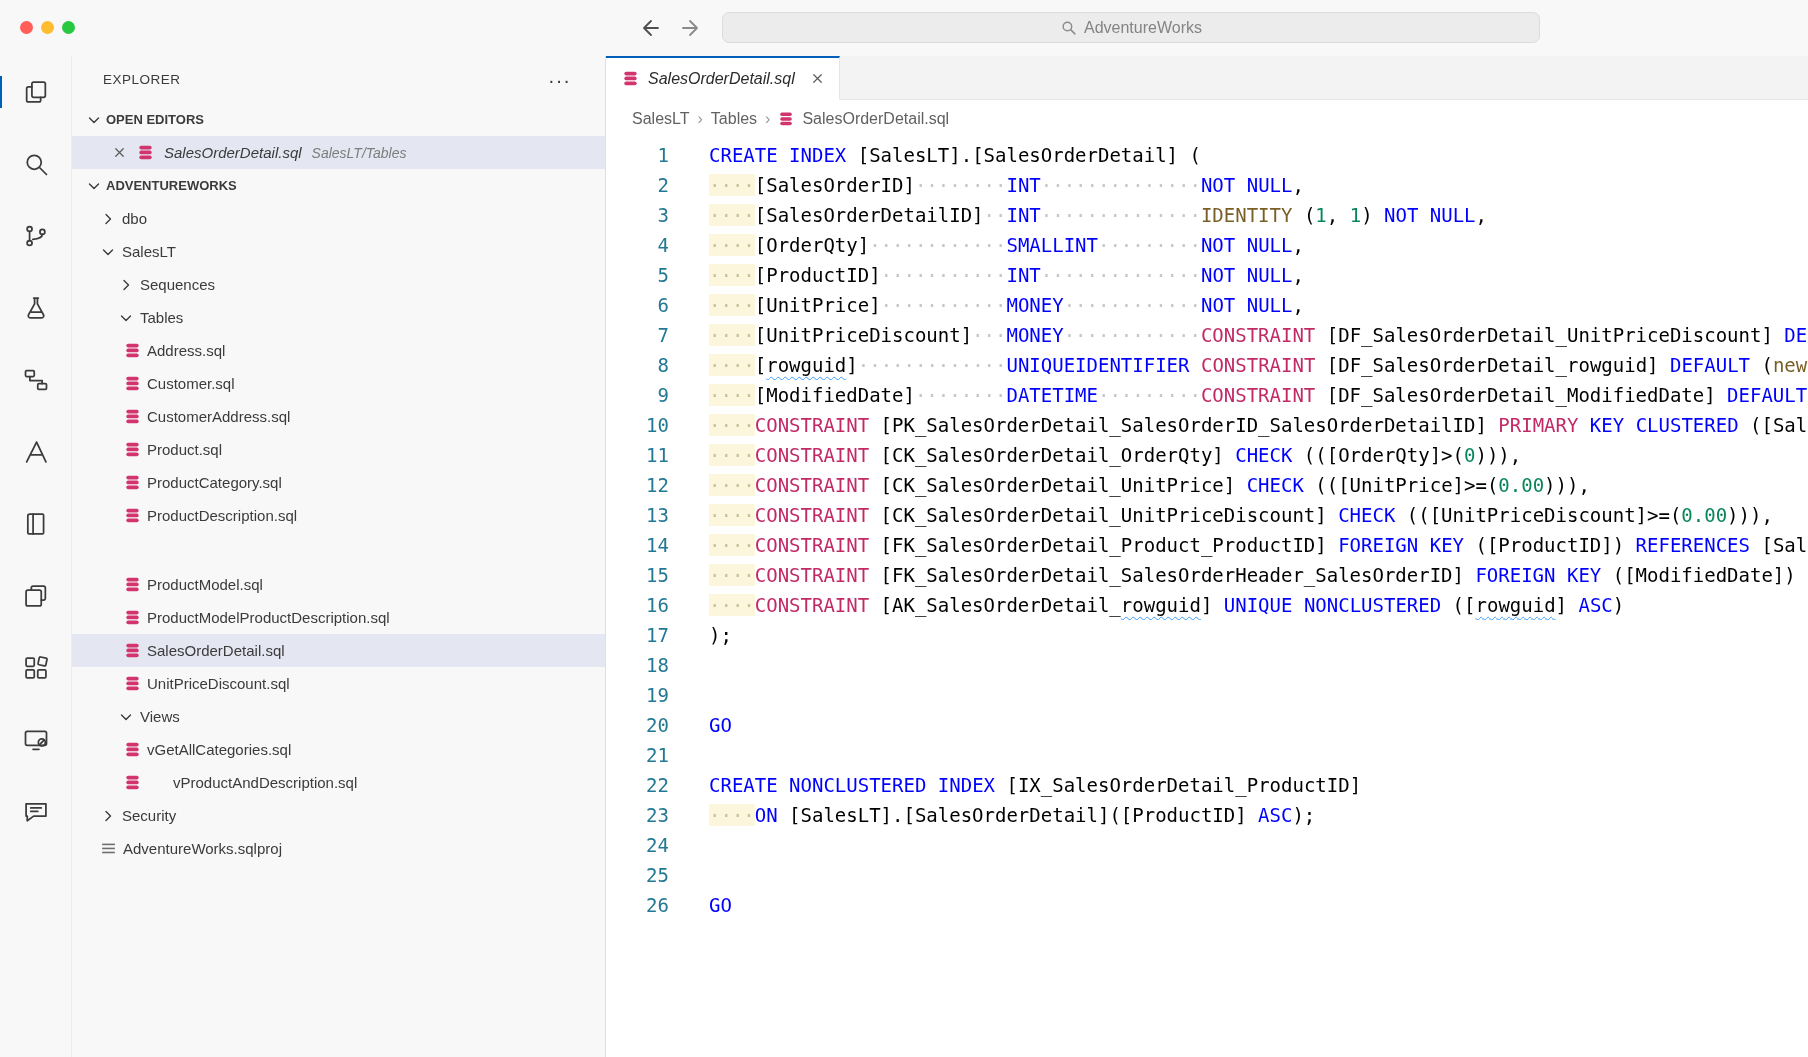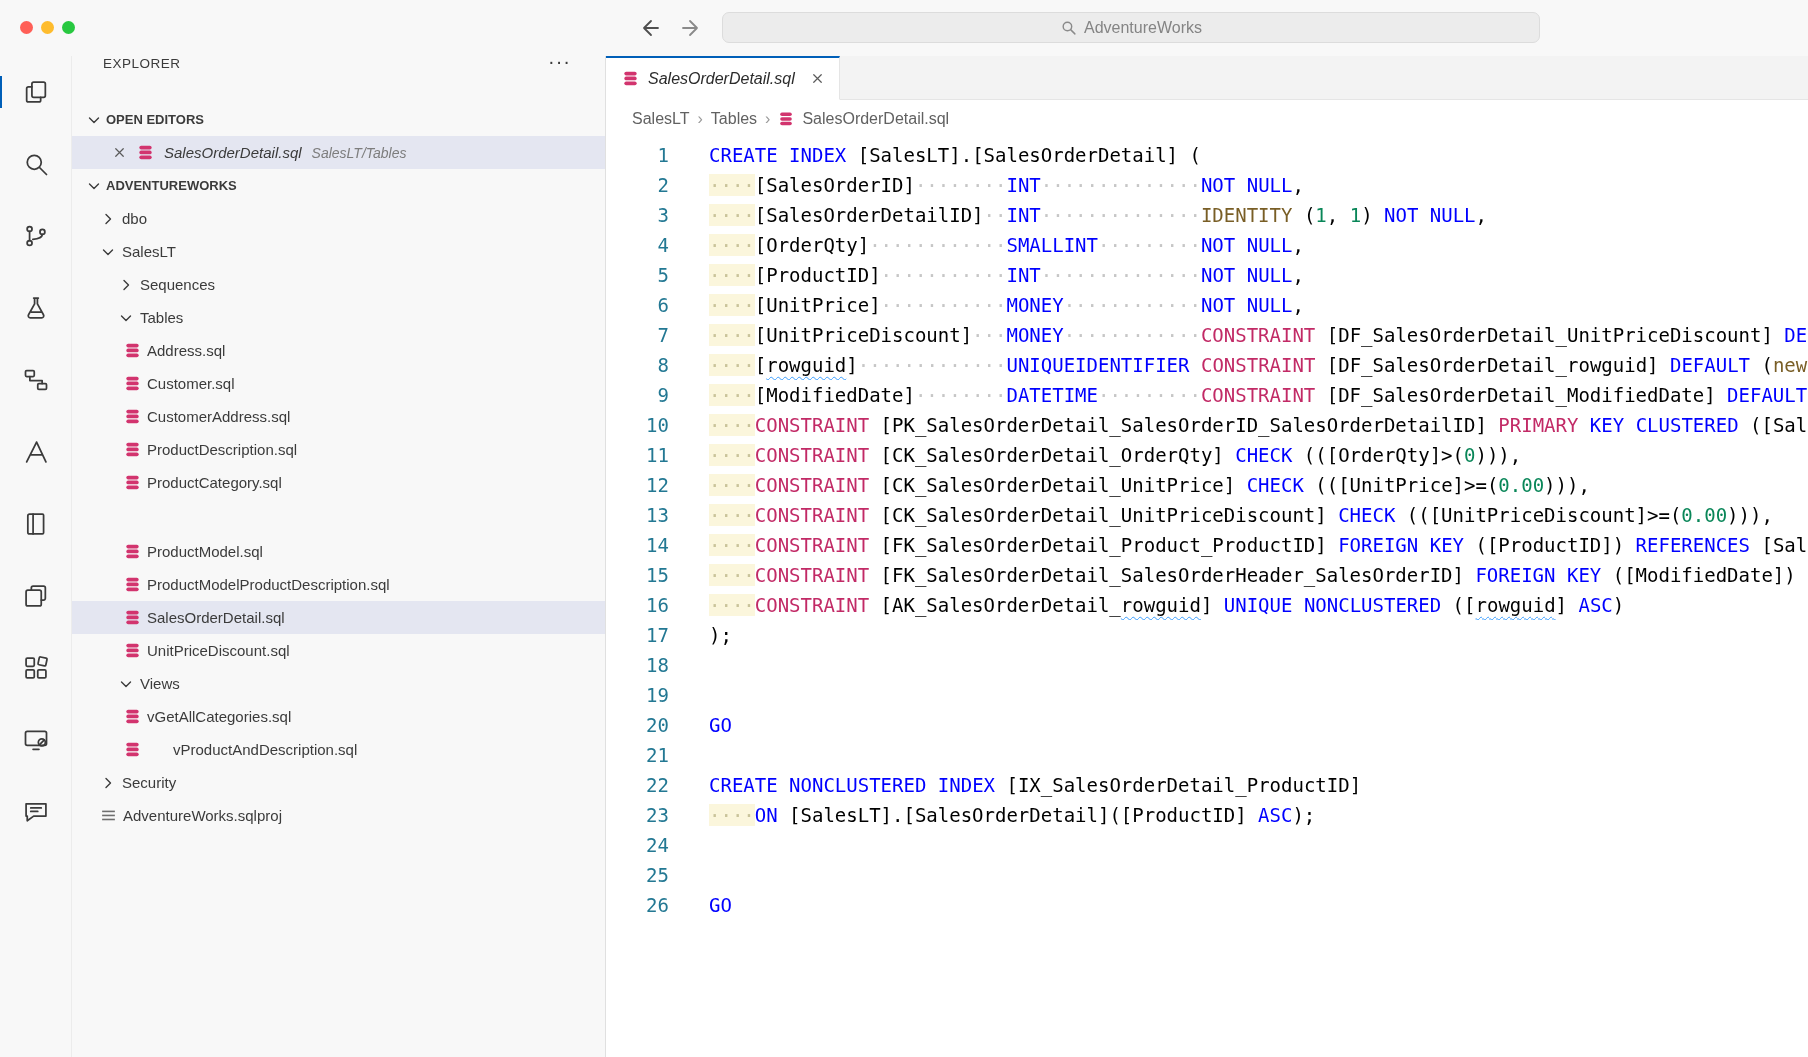--- a/index.html
+++ b/index.html
@@ -23,21 +23,21 @@
   .cc-label{font-size:16px;}
 
   
   .activitybar{position:absolute;left:0;top:56px;bottom:0;width:72px;background:#f8f8f8;border-right:1px solid #ececec;}
   .ab-item{position:relative;height:72px;display:flex;align-items:center;justify-content:center;color:#3b3b3b;cursor:pointer;}
   .ab-item .ab-icon{width:28px;height:28px;display:block;}
   .ab-item.active::before{content:"";position:absolute;left:0;top:20px;bottom:20px;width:2px;background:var(--accent);}
 
   
   .sidebar{position:absolute;left:72px;top:56px;bottom:0;width:533px;background:#f8f8f8;color:#3b3b3b;overflow:hidden;}
-  .sb-title-row{height:47px;display:flex;padding:0 34px 0 31px;font-size:13.5px;letter-spacing:.5px;color:#3b3b3b;}
+  .sb-title-row{height:47px;display:flex;align-items:center;padding:0 34px 0 31px;font-size:13.5px;letter-spacing:.5px;color:#3b3b3b;}
   .sb-more{margin-left:auto;font-size:20px;letter-spacing:1px;color:#3b3b3b;cursor:pointer;line-height:10px;}
   .sec-header{height:33px;display:flex;align-items:center;gap:4px;padding-left:14px;font-size:13px;font-weight:700;cursor:pointer;}
   .sec-chev{width:16px;height:16px;color:#3b3b3b;flex:none;}
   .oe-row{height:33px;display:flex;align-items:center;gap:10px;padding-left:40px;background:var(--select);cursor:pointer;}
   .oe-close{width:15px;height:15px;color:#5a5a5a;flex:none;cursor:pointer;}
   .oe-label{font-style:italic;font-size:15px;color:#3b3b3b;white-space:nowrap;}
   .oe-desc{font-style:italic;font-size:14px;color:#7d7d7d;white-space:nowrap;}
   .tree-row{height:33px;display:flex;align-items:center;gap:6px;cursor:pointer;white-space:nowrap;}
   .tree-row.selected{background:var(--select);}
   .t-chev{width:16px;height:16px;color:#3b3b3b;flex:none;}
@@ -266,29 +266,37 @@
               <rect x="2.2" y="10.8" width="11.6" height="3.5" rx="1.75"></rect>
             </svg></span>
           <span class="t-label">CustomerAddress.sql</span>
         </div>
         <div class="tree-row" style="padding-left: 52px;">
           <span class="t-icon database"><svg viewBox="0 0 16 16" fill="currentColor">
               <rect x="2.2" y="1.6" width="11.6" height="3.5" rx="1.75"></rect>
               <rect x="2.2" y="6.2" width="11.6" height="3.5" rx="1.75"></rect>
               <rect x="2.2" y="10.8" width="11.6" height="3.5" rx="1.75"></rect>
             </svg></span>
+          <span class="t-label">Product.sql</span>
+        </div>
+        <div class="tree-row" style="padding-left: 52px;">
+          <span class="t-icon database"><svg viewBox="0 0 16 16" fill="currentColor">
+              <rect x="2.2" y="1.6" width="11.6" height="3.5" rx="1.75"></rect>
+              <rect x="2.2" y="6.2" width="11.6" height="3.5" rx="1.75"></rect>
+              <rect x="2.2" y="10.8" width="11.6" height="3.5" rx="1.75"></rect>
+            </svg></span>
+          <span class="t-label">ProductCategory.sql</span>
+        </div>
+        <div class="tree-row" style="padding-left: 52px;">
+          <span class="t-icon database"><svg viewBox="0 0 16 16" fill="currentColor">
+              <rect x="2.2" y="1.6" width="11.6" height="3.5" rx="1.75"></rect>
+              <rect x="2.2" y="6.2" width="11.6" height="3.5" rx="1.75"></rect>
+              <rect x="2.2" y="10.8" width="11.6" height="3.5" rx="1.75"></rect>
+            </svg></span>
           <span class="t-label">ProductDescription.sql</span>
-        </div>
-        <div class="tree-row" style="padding-left: 52px;">
-          <span class="t-icon database"><svg viewBox="0 0 16 16" fill="currentColor">
-              <rect x="2.2" y="1.6" width="11.6" height="3.5" rx="1.75"></rect>
-              <rect x="2.2" y="6.2" width="11.6" height="3.5" rx="1.75"></rect>
-              <rect x="2.2" y="10.8" width="11.6" height="3.5" rx="1.75"></rect>
-            </svg></span>
-          <span class="t-label">ProductCategory.sql</span>
         </div>
         <div class="tree-row" style="padding-left: 52px; margin-top: 36px;">
           <span class="t-icon database"><svg viewBox="0 0 16 16" fill="currentColor">
               <rect x="2.2" y="1.6" width="11.6" height="3.5" rx="1.75"></rect>
               <rect x="2.2" y="6.2" width="11.6" height="3.5" rx="1.75"></rect>
               <rect x="2.2" y="10.8" width="11.6" height="3.5" rx="1.75"></rect>
             </svg></span>
           <span class="t-label">ProductModel.sql</span>
         </div>
         <div class="tree-row" style="padding-left: 52px;">

